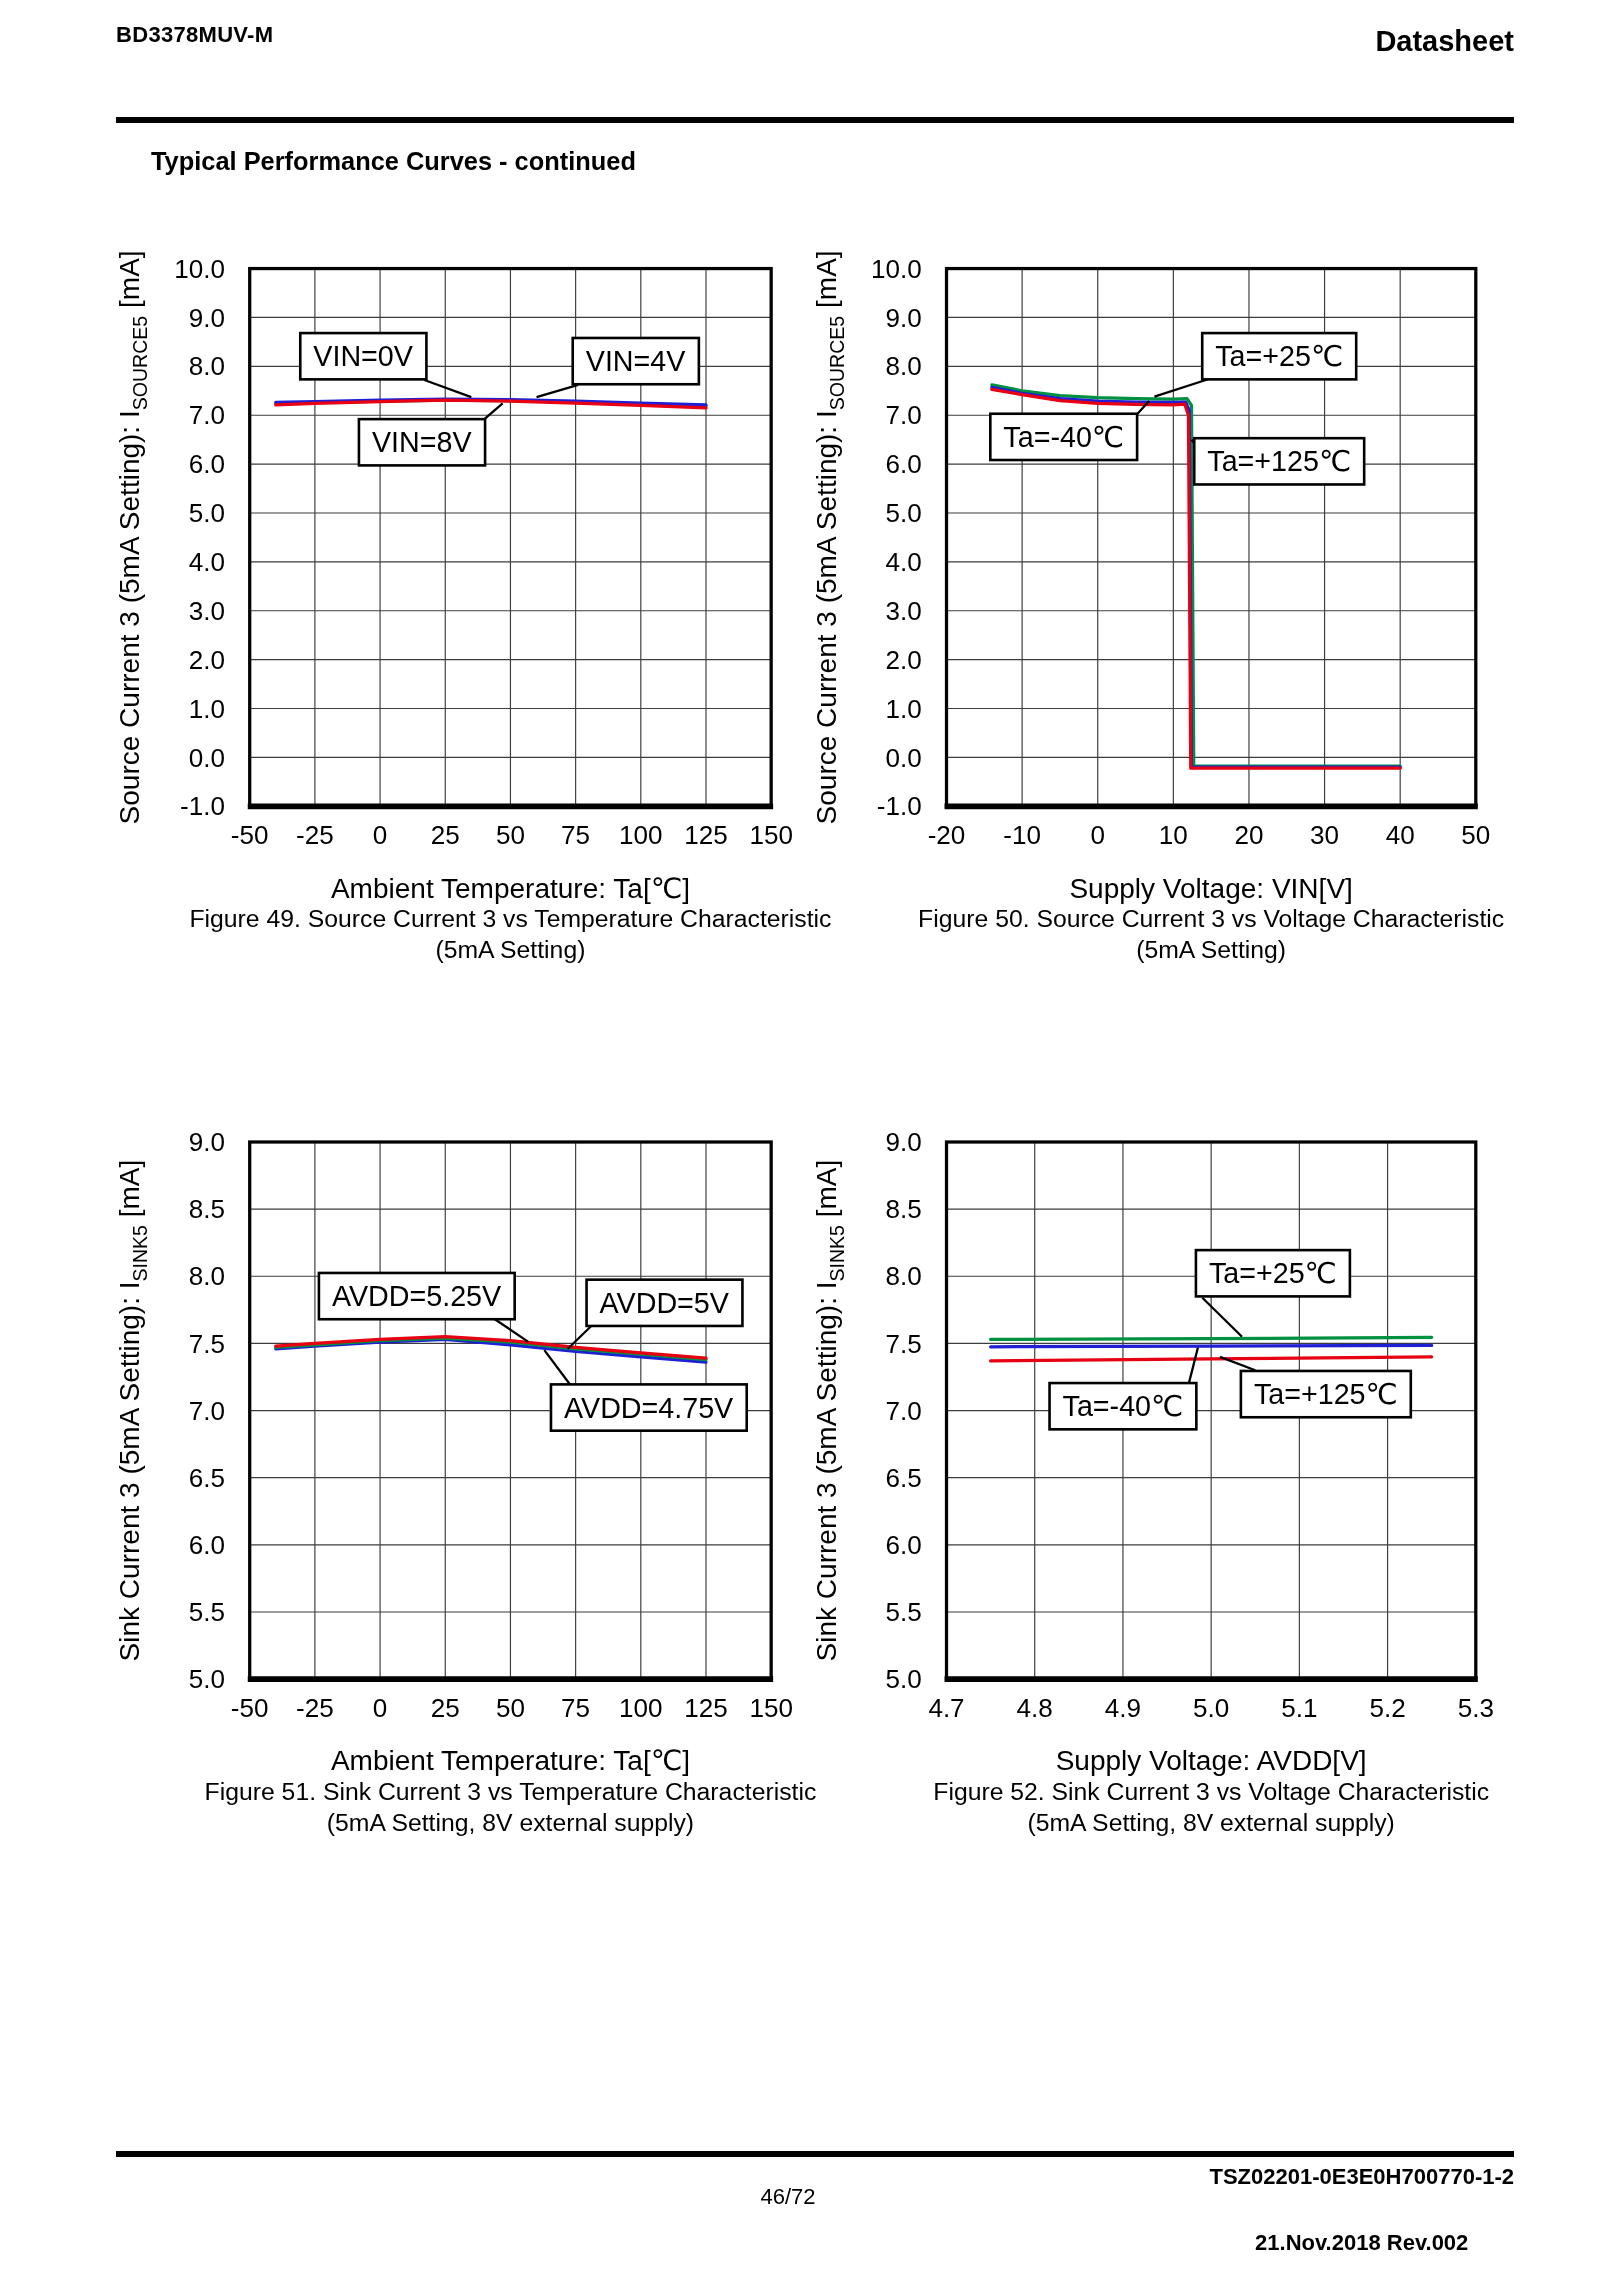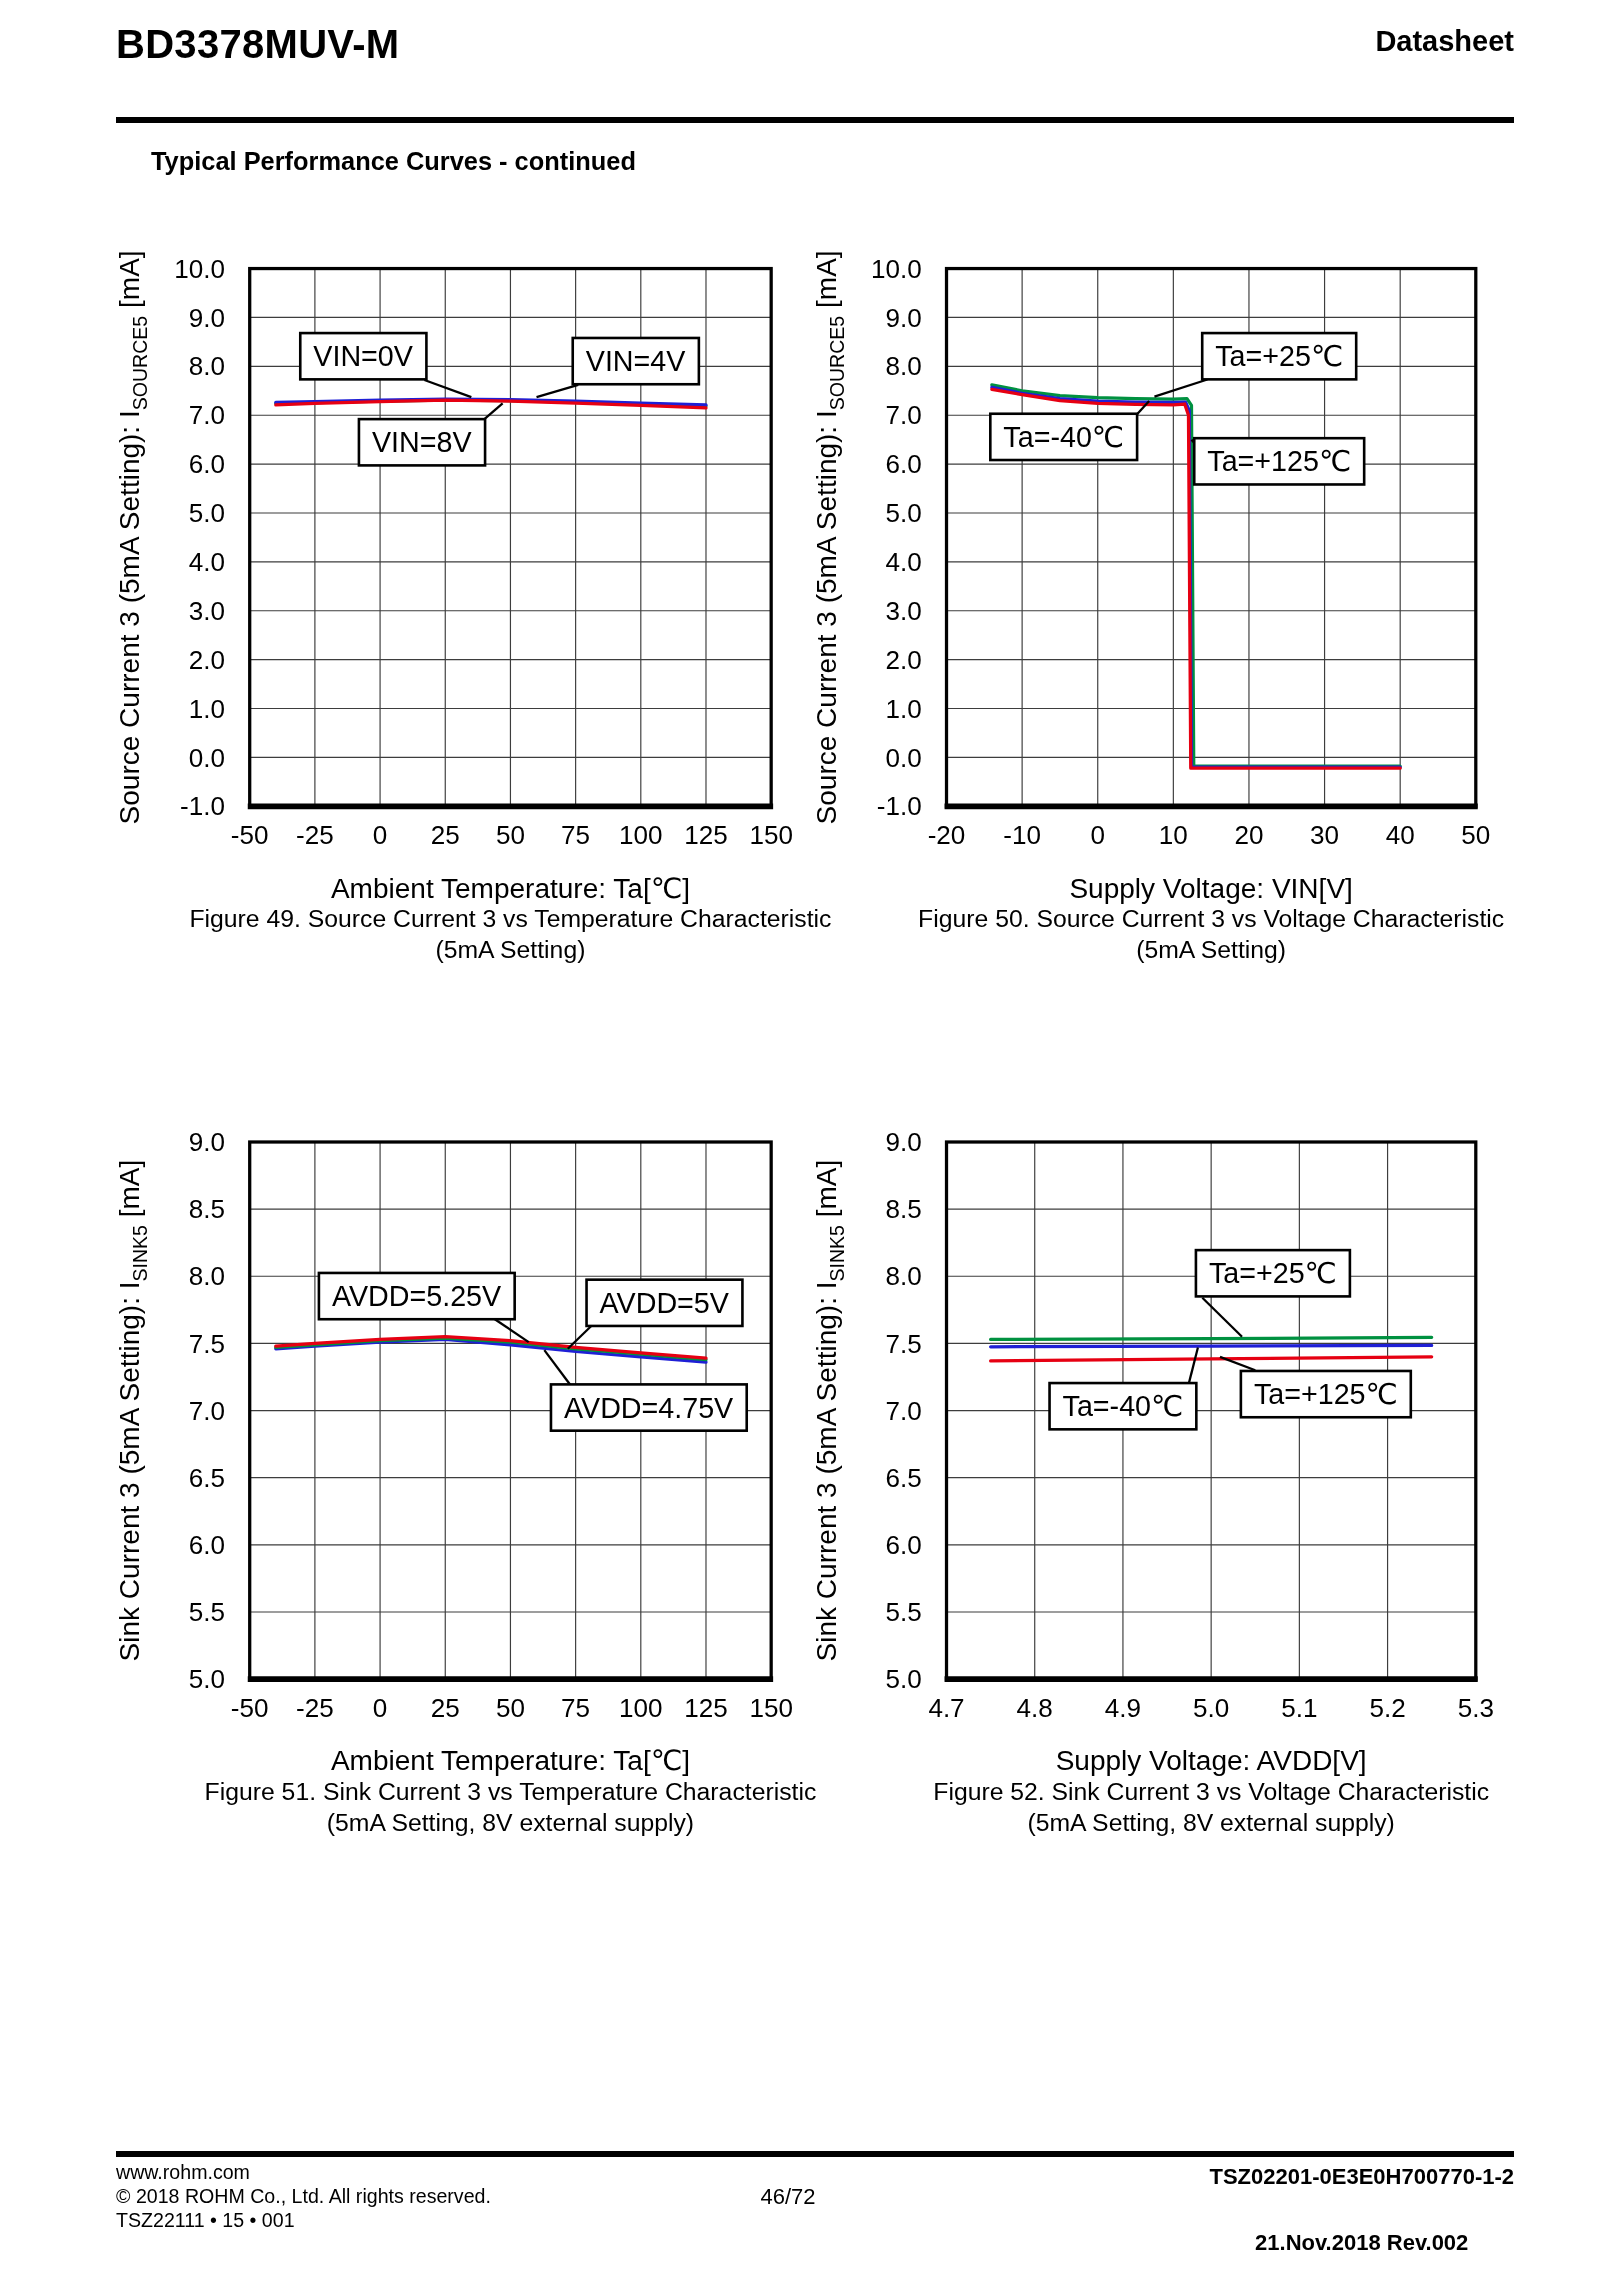--- a/index.html
+++ b/index.html
@@ -1,21 +1,21 @@
 <!DOCTYPE html>
 <html style="font-size:10.4px"><head>
 <meta charset="utf-8">
 <style>
   html,body{margin:0;padding:0;background:#ffffff;}
   body{
     width:1616px;height:2284px;position:relative;color:#000;
     font-family:"Liberation Sans","DejaVu Sans",sans-serif;
   }
   .page{position:absolute;inset:0;overflow:hidden;}
-  .part-number{position:absolute;left:116px;top:22px;font-size:40px;font-weight:bold;letter-spacing:0.3px;}
+  .part-number{position:absolute;left:116px;top:22px;font-size:22px;font-weight:bold;letter-spacing:0.3px;}
   .doc-type{position:absolute;right:102px;top:25px;font-size:29px;font-weight:bold;}
   .rule{position:absolute;left:116px;width:1398px;height:5.9px;background:#000;}
   .rule-top{top:117px;}
   .rule-bottom{top:2151px;}
   .section-title{position:absolute;left:116px;top:147px;font-size:25.4px;font-weight:bold;margin-left:35px;}
   #chart-layer{position:absolute;left:0;top:0;}
   .footer-left{position:absolute;left:116px;top:2160px;font-size:19.6px;line-height:24px;}
   .footer-center{position:absolute;left:0;top:2184px;width:1576px;text-align:center;font-size:22px;}
   .footer-right{position:absolute;right:102px;top:2164px;text-align:center;font-size:22px;font-weight:bold;}
   .footer-right .fr-line2{margin-top:40px;}
@@ -319,25 +319,20 @@
         <g>
           <line x1="1925.6666666666665" y1="2102.2" x2="1871.533333333333" y2="2081.6" class="leader"></line>
           <rect x="1903.589599609375" y="2103.280029296875" width="260.6875" height="71" class="ann-box"></rect>
           <text x="2033.9333333333334" y="2154.2799999999997" text-anchor="middle" class="ann-text">Ta=+125℃</text>
         </g>
       </g>
     </svg>
 
   <div class="rule rule-bottom"></div>
 
-  <div class="footer-left">
-    <div>www.rohm.com</div>
-    <div>© 2018 ROHM Co., Ltd. All rights reserved.</div>
-    <div>TSZ22111 • 15 • 001</div>
-  </div>
 
   <div class="footer-center">46/72</div>
 
   <div class="footer-right">
     <div>TSZ02201-0E3E0H700770-1-2</div>
     <div class="fr-line2">21.Nov.2018 Rev.002</div>
   </div>
 
 </div>
 

